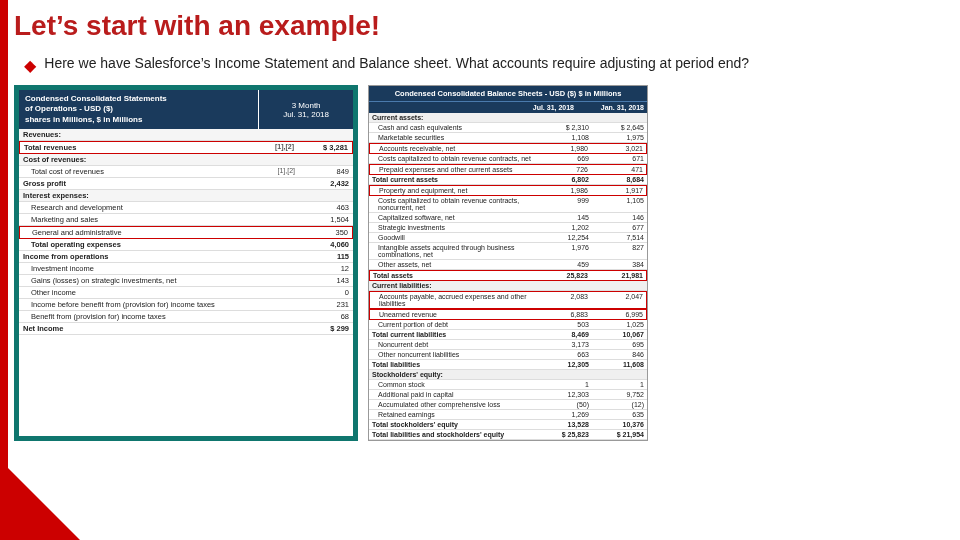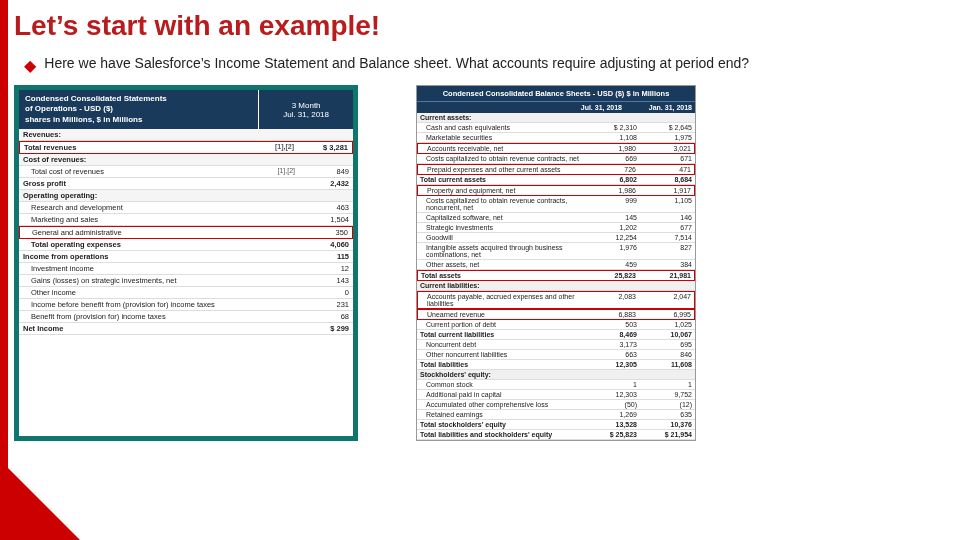--- a/index.html
+++ b/index.html
@@ -151,21 +151,20 @@
       min-width: 50px;
       text-align: right;
       color: #222;
     }
 
     
     .balance-table-container {
       width: 280px;
       border: 1px solid #999;
       font-size: 7px;
-      margin-left: 48px;
     }
 
     .balance-header {
       background: #1a3a5c;
       color: white;
       padding: 3px 4px;
       text-align: center;
       font-size: 7.5px;
       font-weight: bold;
     }
@@ -275,21 +274,21 @@
           <div class="income-row indented">
             <span class="row-label">Total cost of revenues</span>
             <span class="row-note">[1],[2]</span>
             <span class="row-value">849</span>
           </div>
           <div class="income-row bold-row">
             <span class="row-label">Gross profit</span>
             <span class="row-value">2,432</span>
           </div>
           <div class="income-row section-header">
-            <span class="row-label">Operating operating:</span>
+            <span class="row-label">Interest expenses:</span>
           </div>
           <div class="income-row indented">
             <span class="row-label">Research and development</span>
             <span class="row-value">463</span>
           </div>
           <div class="income-row indented">
             <span class="row-label">Marketing and sales</span>
             <span class="row-value">1,504</span>
           </div>
           <div class="income-row indented highlight-red">

